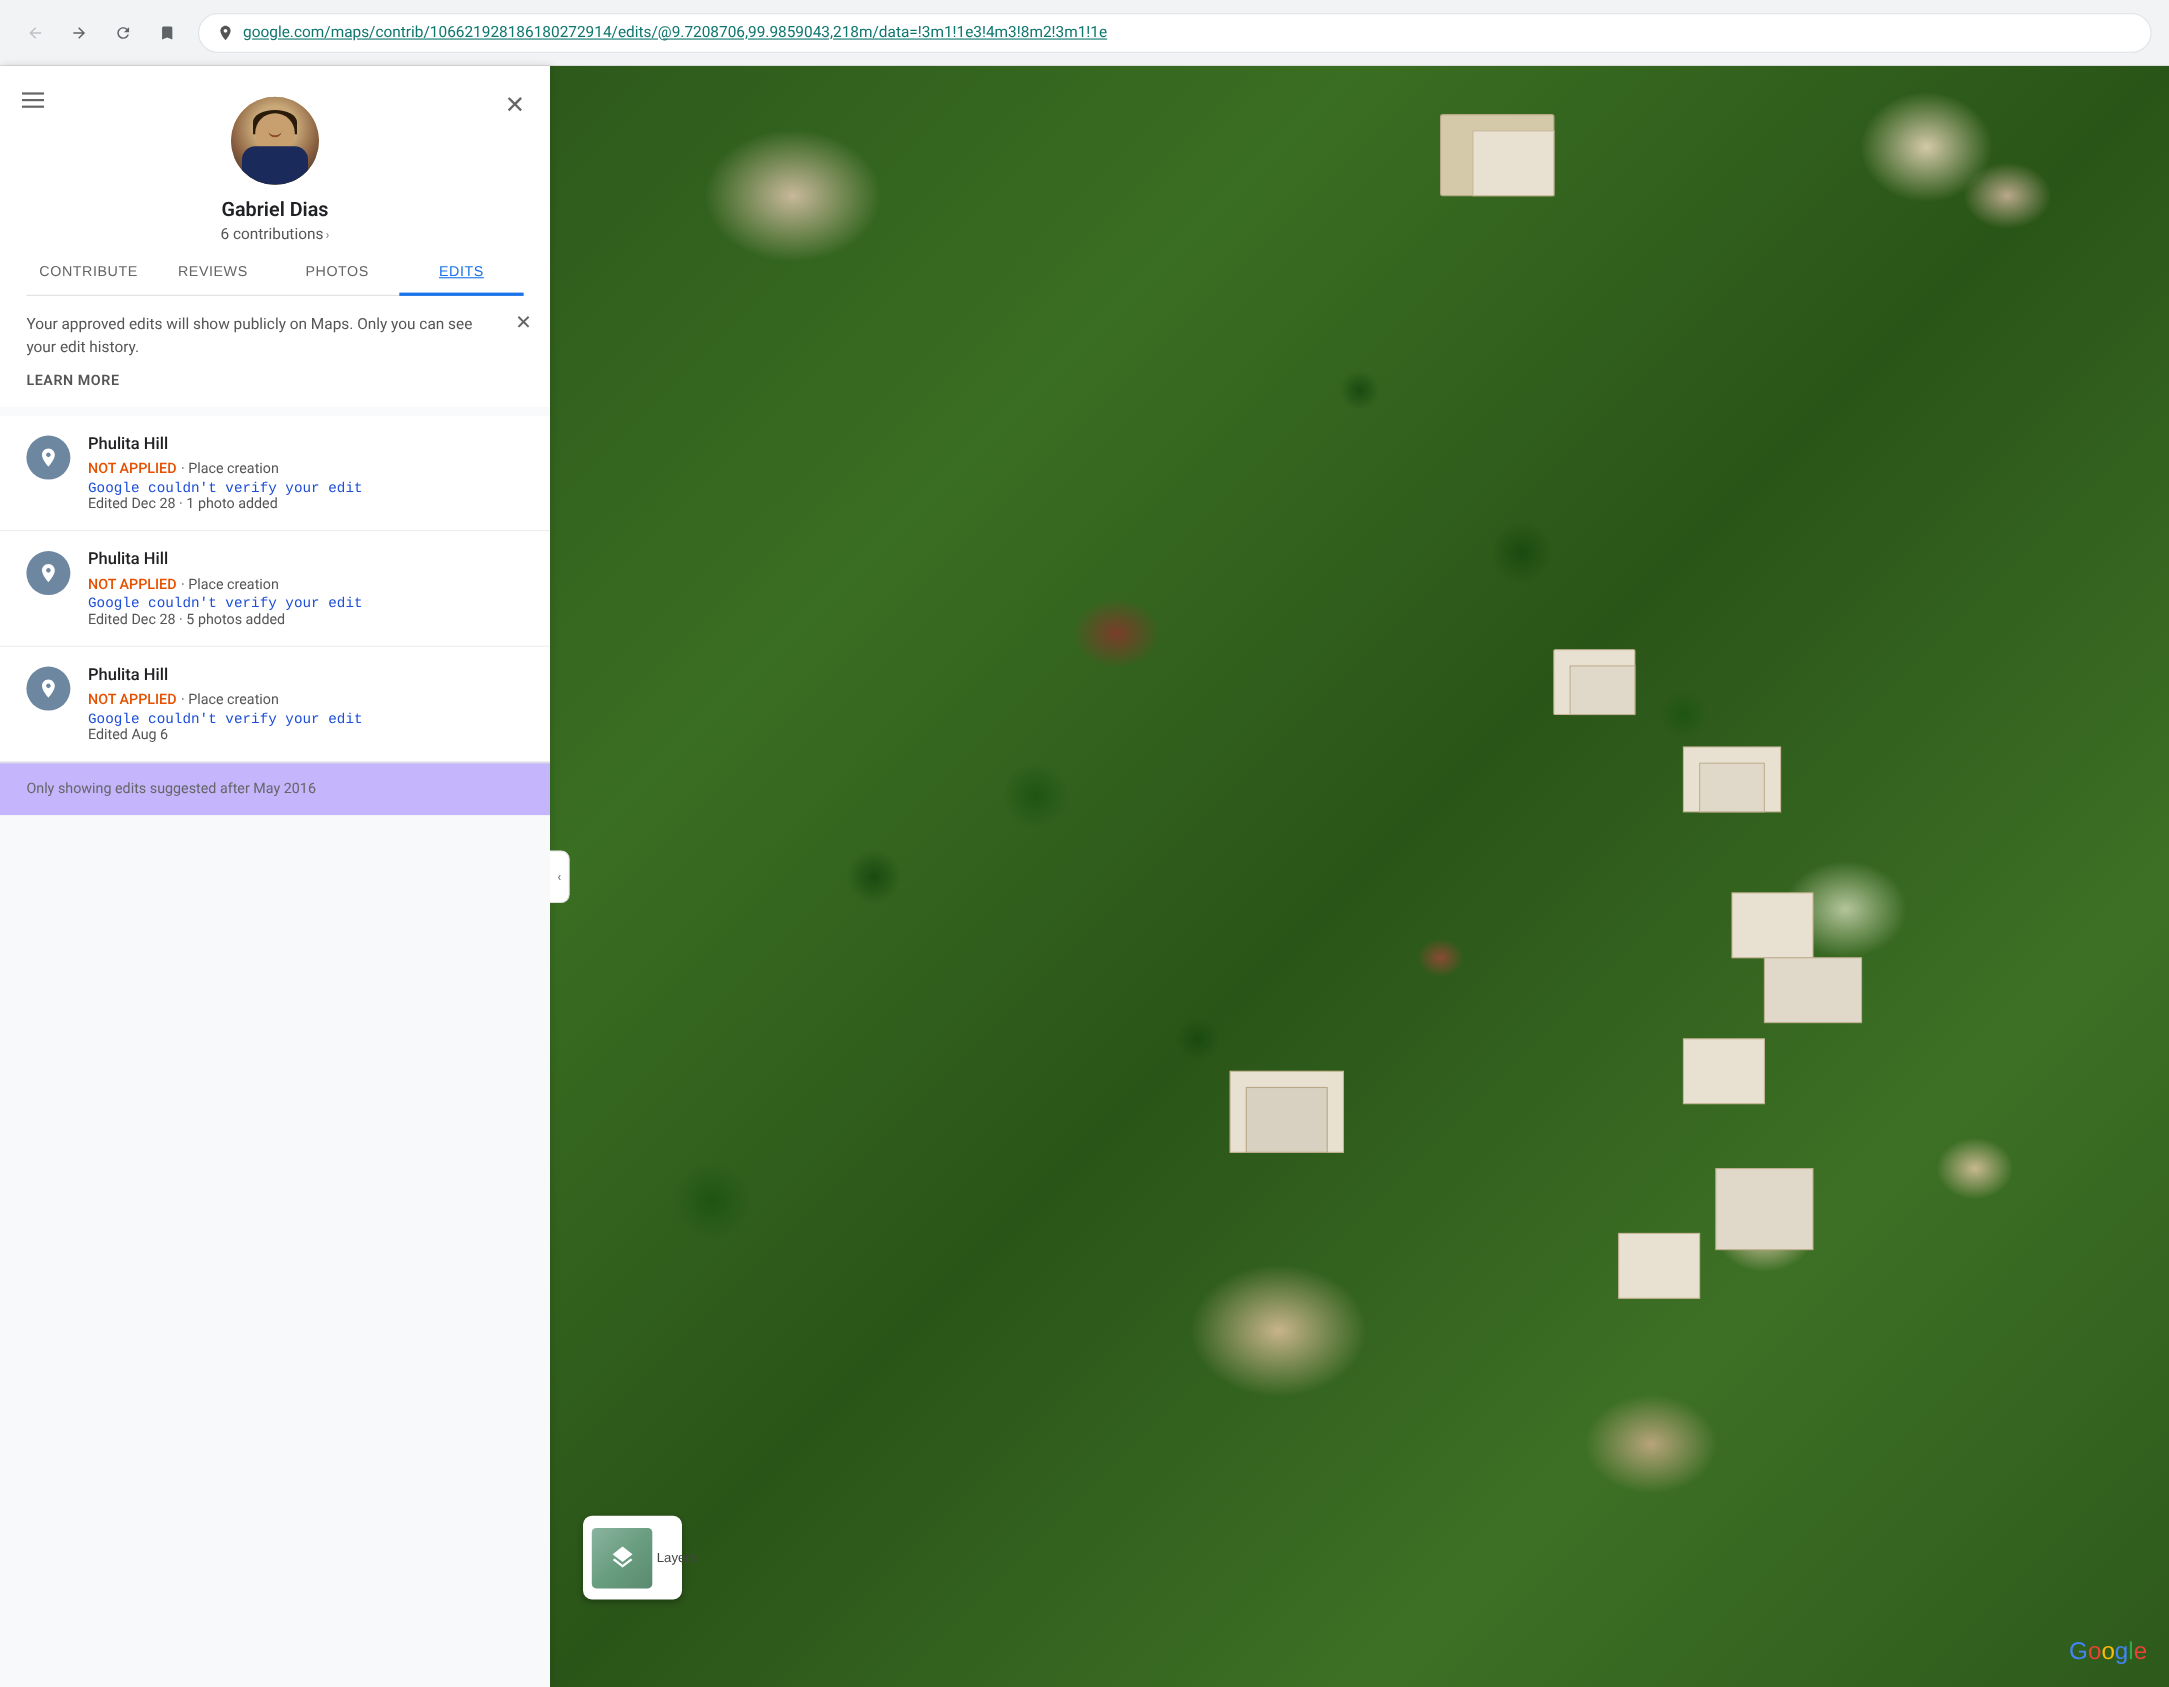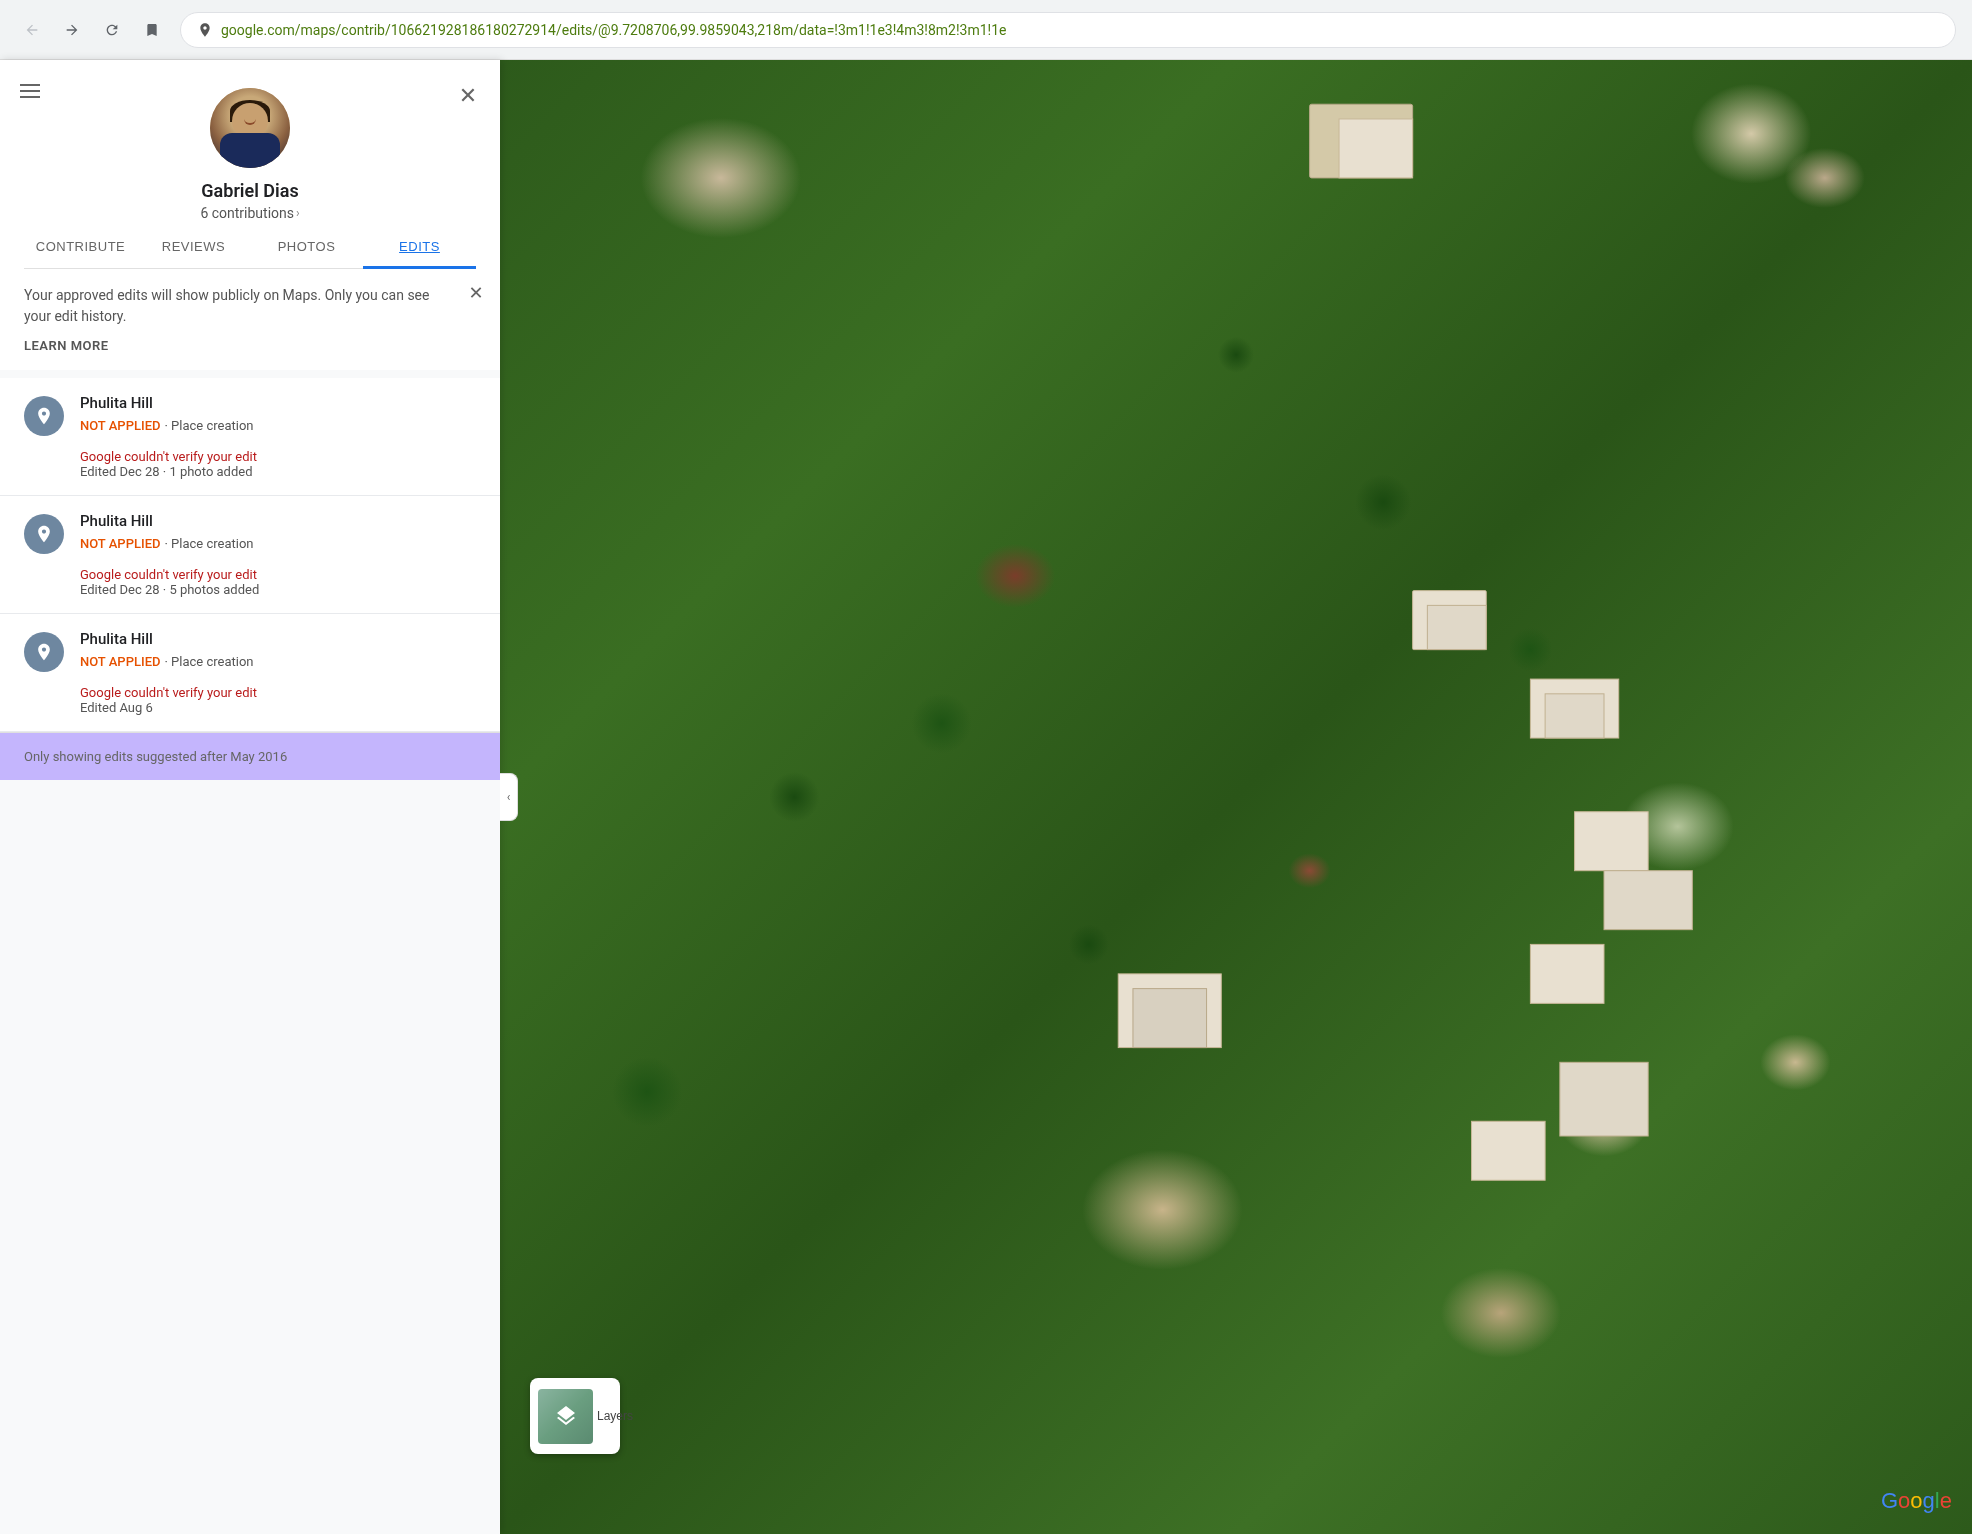--- a/index.html
+++ b/index.html
@@ -33,21 +33,21 @@
       height: 36px;
       border-radius: 18px;
       background: white;
       border: 1px solid #dfe1e5;
       display: flex;
       align-items: center;
       padding: 0 16px;
       font-size: 14px;
       color: #202124;
     }
-    .address-bar span { color: #4d7c0f; }
+    .address-bar span { color: #0f766e; text-decoration: underline; }
     .bookmark-btn {
       width: 32px; height: 32px;
       border-radius: 50%;
       border: none;
       background: transparent;
       cursor: pointer;
       display: flex; align-items: center; justify-content: center;
       color: #5f6368;
       font-size: 18px;
     }
@@ -402,22 +402,23 @@
       color: #e65100;
       font-weight: 500;
       display: inline;
     }
     .edit-type {
       font-size: 13px;
       color: #555;
     }
     .edit-description {
       font-size: 13px;
-      color: #b91c1c;
-      margin-top: 15px;
+      color: #1d4ed8;
+      margin-top: 2px;
+      font-family: Liberation Mono, monospace;
     }
     .edit-date {
       font-size: 13px;
       color: #555;
     }
 
     
     .footer-note {
       background: #c4b5fd;
       padding: 16px 24px;

